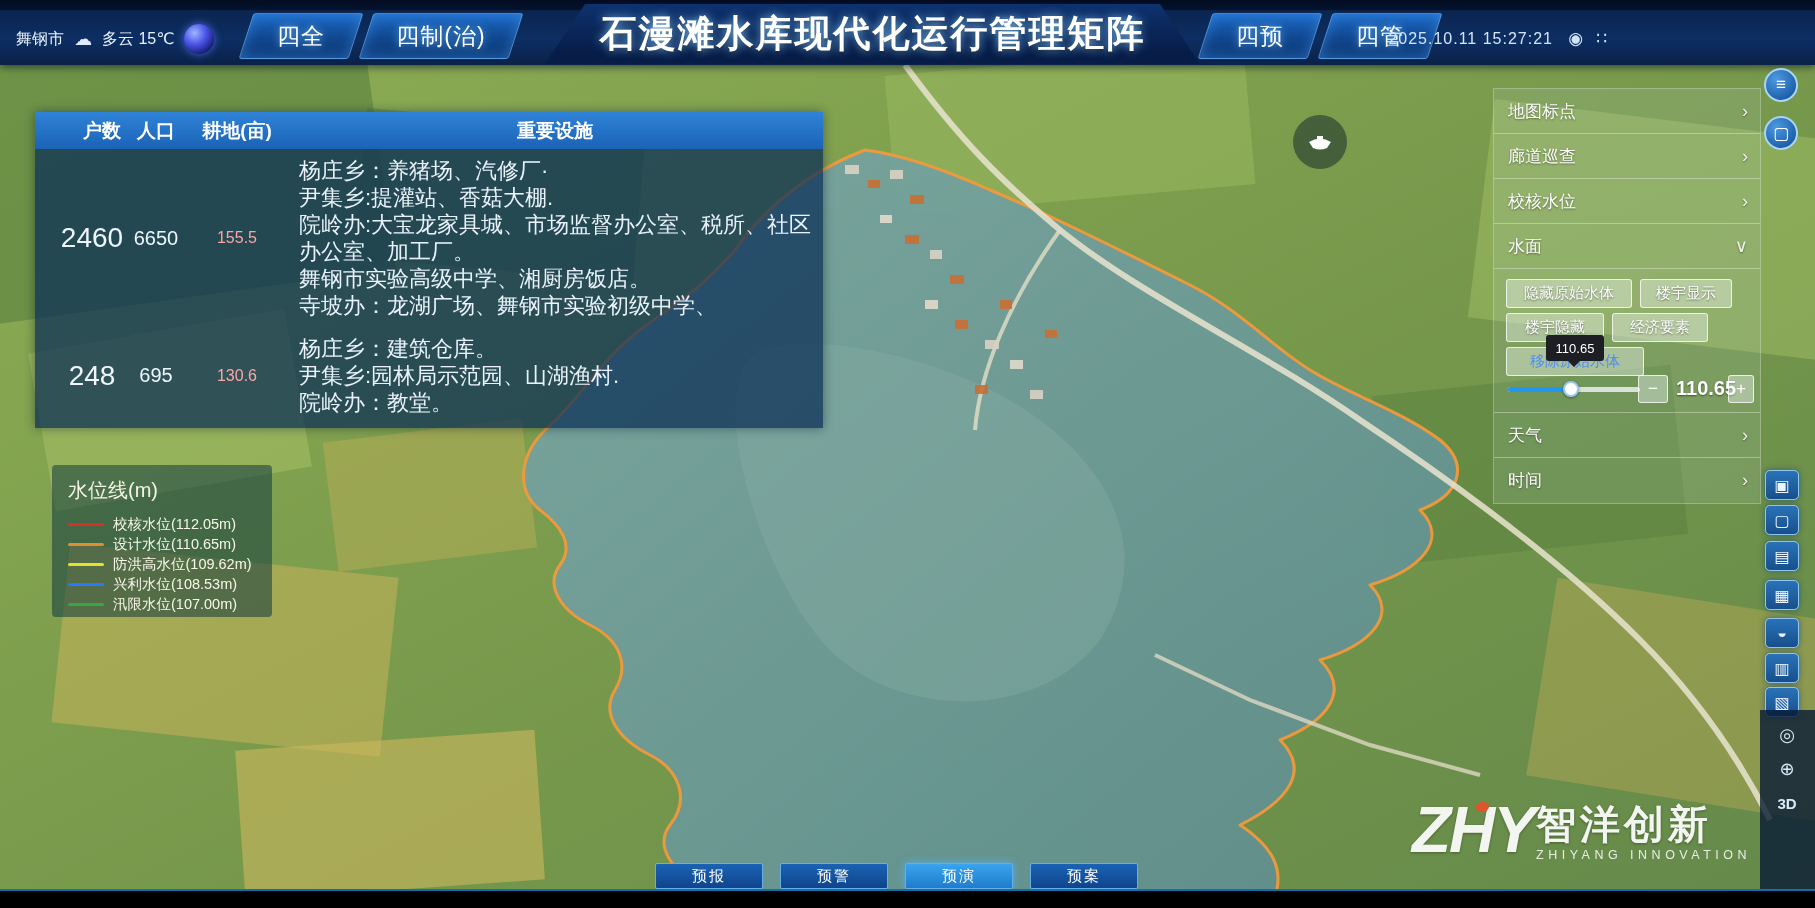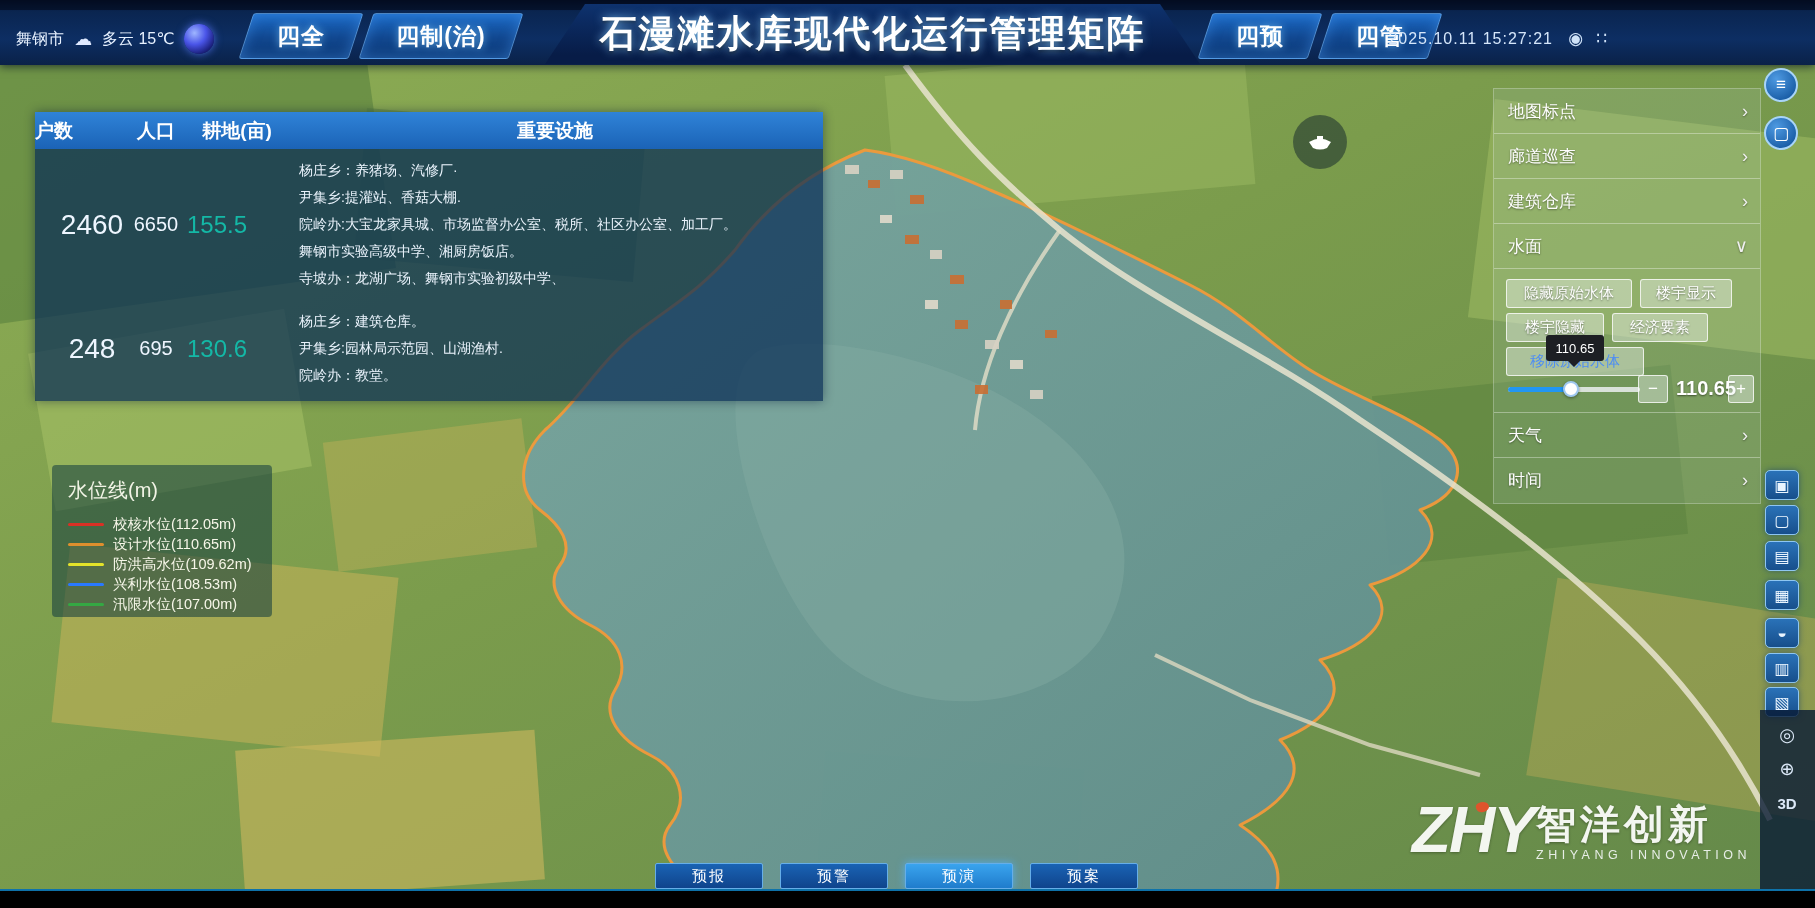--- a/index.html
+++ b/index.html
@@ -21,47 +21,47 @@
            font-size:16px;color:#e8f2ff;}
   .w-icon{font-size:18px;color:#dfe9ff;}
   .sphere{width:30px;height:30px;border-radius:50%;
           background:radial-gradient(circle at 35% 30%,#9fb6ff 0%,#4a55e8 40%,#1a1f7a 75%,#0b0f45 100%);
           box-shadow:0 0 8px rgba(90,120,255,.8);}
   .tab{position:absolute;top:13px;height:46px;display:flex;align-items:center;justify-content:center;}
   .tab .tab-bg{position:absolute;inset:0;transform:skewX(-18deg);
           background:linear-gradient(180deg,#1b6ac6 0%,#11478f 55%,#0d3a78 100%);
           border:1px solid rgba(130,195,255,.55);border-radius:3px;
           box-shadow:inset 0 0 12px rgba(70,150,240,.5);}
-  .tab .tab-label{position:relative;font-size:23px;font-weight:bold;color:#fff;
+  .tab .tab-label{position:relative;font-size:23px;font-weight:normal;color:#fff;
           text-shadow:0 0 8px rgba(120,200,255,.9);letter-spacing:1px;}
   .title-plate{position:absolute;left:545px;top:4px;width:655px;height:60px;
           background:linear-gradient(180deg,#0e326e 0%,#071c47 85%);
           clip-path:polygon(40px 0,615px 0,100% 100%,0 100%);
           display:flex;align-items:center;justify-content:center;
           box-shadow:0 0 18px rgba(40,110,220,.7);}
   .title-plate .t{font-size:37px;font-weight:bold;letter-spacing:2px;color:#fff;
           text-shadow:0 0 10px rgba(130,200,255,.95),0 2px 3px rgba(0,0,0,.6);}
   .clock{position:absolute;right:262px;top:30px;font-size:16px;color:#d5e6fa;letter-spacing:1px;}
   .hdr-ic{position:absolute;top:28px;font-size:17px;color:#cfe2f8;}
 
   
   .info-table{position:absolute;left:35px;top:112px;width:788px;
           background:rgba(9,44,86,.72);box-shadow:0 0 10px rgba(0,20,50,.45);}
   .it-head{display:flex;height:37px;align-items:center;
           background:linear-gradient(180deg,#2f83d8 0%,#1b63b6 100%);
           font-size:19px;font-weight:bold;color:#fff;}
-  .it-head .c1{width:90px;}
+  .it-head .c1{width:90px;text-align:center;padding-left:44px;}
   .it-head .c2{width:62px;text-align:center;}
   .it-head .c3{width:100px;text-align:center;}
   .it-head .c4{flex:1;text-align:center;}
   .it-row{display:flex;align-items:center;padding:8px 0;}
   .it-row .n1{width:90px;text-align:center;font-size:28px;color:#eef6ff;padding-left:24px;}
   .it-row .n2{width:62px;text-align:center;font-size:20px;color:#eef6ff;}
-  .it-row .n3{width:100px;text-align:left;font-size:24px;color:#14b8a6;}
-  .it-row .fac{flex:1;padding-left:12px;padding-right:8px;font-size:14px;
+  .it-row .n3{width:100px;text-align:center;font-size:16px;color:#fca5a5;}
+  .it-row .fac{flex:1;padding-left:12px;padding-right:8px;font-size:22px;
           line-height:27px;color:#eaf3fc;}
 
   
   .legend{position:absolute;left:52px;top:465px;width:220px;height:152px;
           background:rgba(16,58,62,.55);border-radius:4px;padding:12px 0 0 16px;}
   .legend .lg-title{font-size:20px;color:#f2f4e6;margin-bottom:10px;}
   .lg-item{display:flex;align-items:center;gap:9px;height:20px;}
   .lg-line{width:36px;height:3px;border-radius:2px;}
   .lg-label{font-size:14.5px;color:#f6f6e8;}
 
@@ -311,21 +311,21 @@
   <div class="layers">
     <div class="layer-item">
       <span>地图标点</span>
       <span class="chev">›</span>
     </div>
     <div class="layer-item">
       <span>廊道巡查</span>
       <span class="chev">›</span>
     </div>
     <div class="layer-item">
-      <span>建筑仓库</span>
+      <span>校核水位</span>
       <span class="chev">›</span>
     </div>
     <div class="layer-item">
       <span>水面</span>
       <span class="chev">∨</span>
     </div>
 
     <div class="water-sub">
       <div class="wbtn" style="left:12px;top:10px;width:126px;">
         <span>隐藏原始水体</span>

